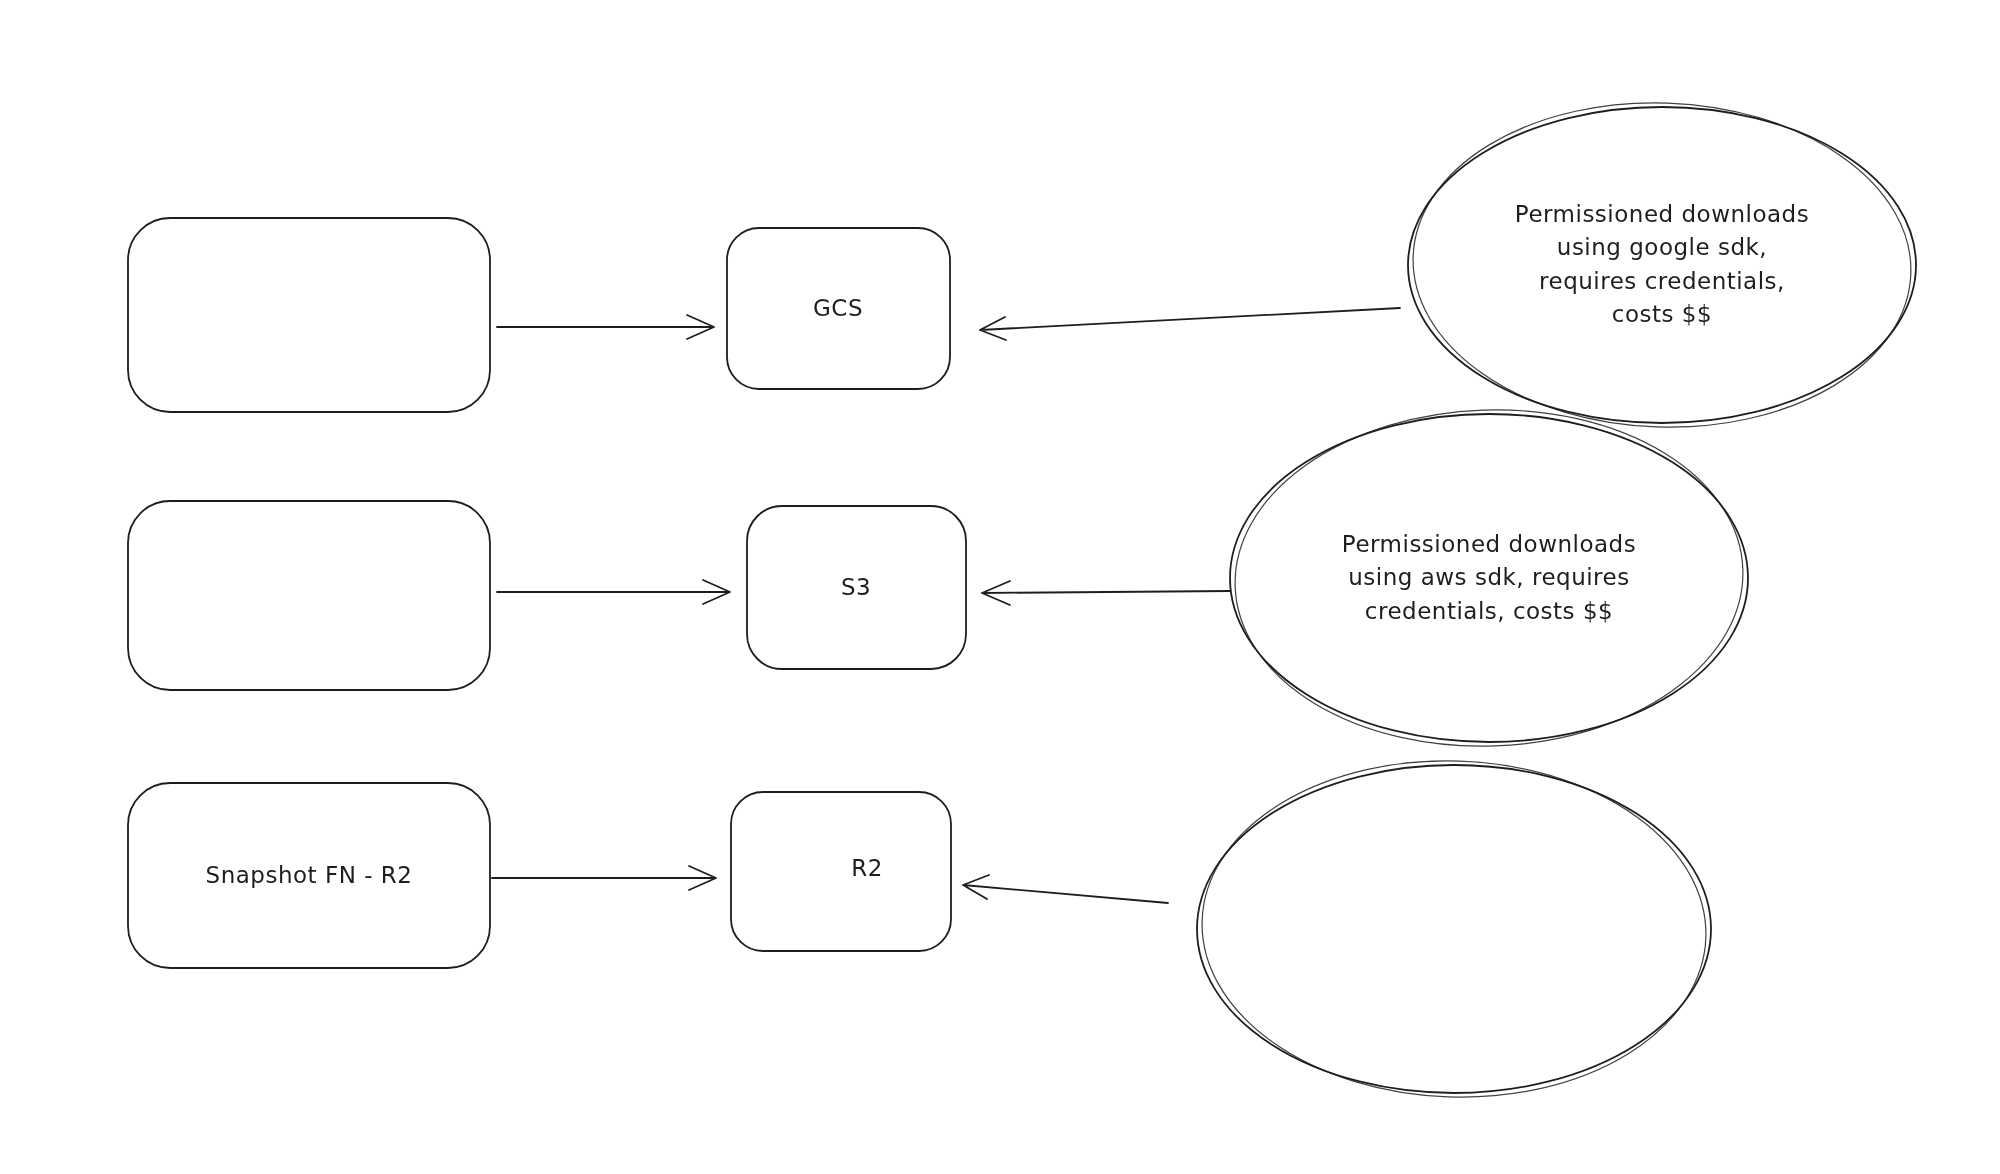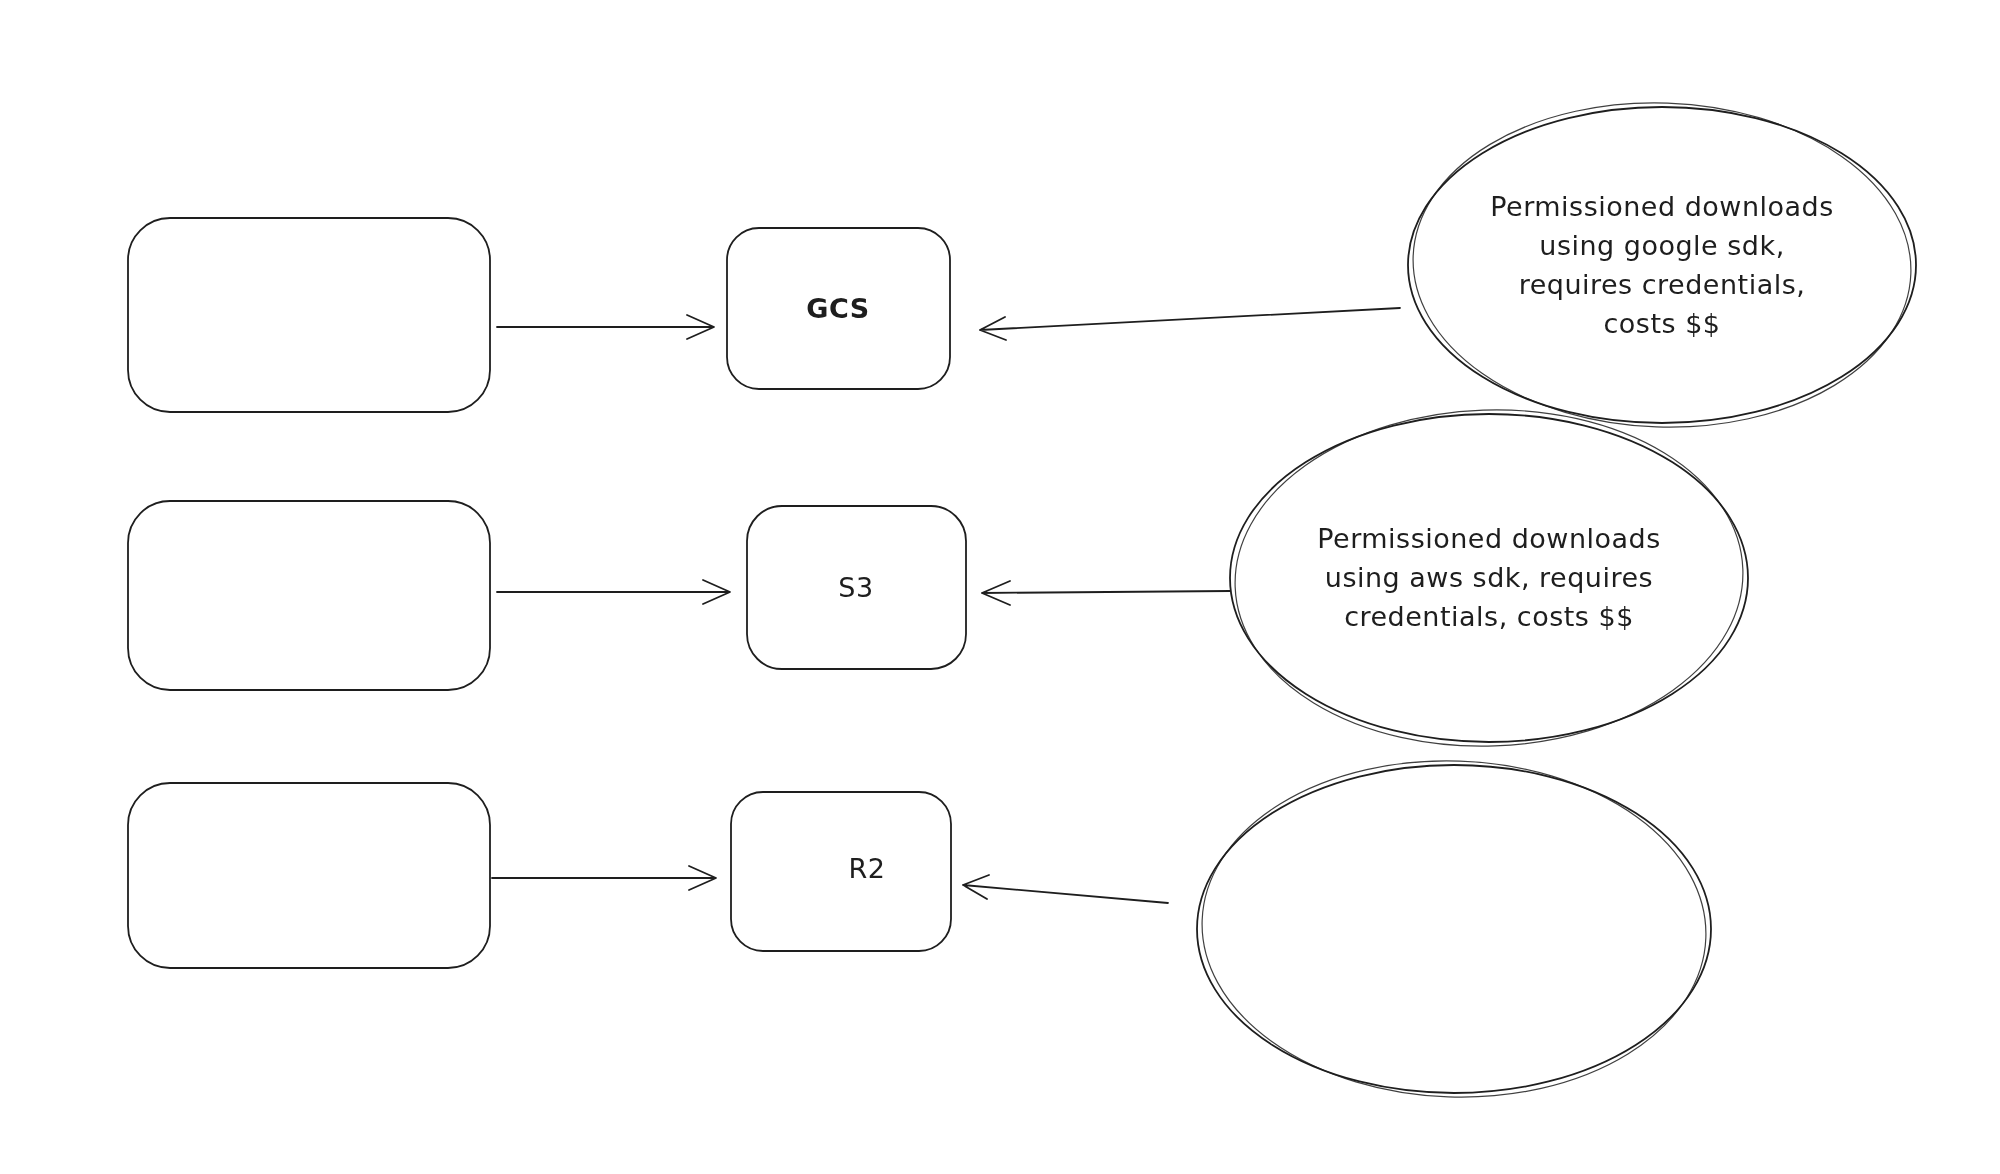--- a/index.html
+++ b/index.html
@@ -16,21 +16,21 @@
     font-family: "DejaVu Sans", sans-serif;
   }
   svg.layer {
     position: absolute;
     inset: 0;
   }
   .label {
     position: absolute;
     transform: translate(-50%, -50%);
     color: #1e1e1e;
-    font-size: 27px;
+    font-size: 23px;
     line-height: 1.45;
     text-align: center;
     white-space: pre-line;
     letter-spacing: 0.5px;
   }
   .shape {
     fill: none;
     stroke: #1e1e1e;
     stroke-width: 1.8;
     stroke-linecap: round;
@@ -72,26 +72,27 @@
     <path class="arrow" d="M1230 591 L982 593 M1010 581 L982 593 L1010 605"></path>
 
     <rect class="shape" x="128" y="783" width="362" height="185" rx="42" ry="42"></rect>
     <rect class="shape" x="731" y="792" width="220" height="159" rx="32" ry="32"></rect>
     <path class="arrow" d="M492 878 L714 878 M689 866 L716 878 L689 890"></path>
     <ellipse class="shape" cx="1454" cy="929" rx="257" ry="164"></ellipse>
     <ellipse class="sketch2" cx="1454" cy="929" rx="252" ry="168" transform="rotate(2 1454 929)"></ellipse>
     <path class="arrow" d="M1168 903 L963 885 M989 875 L963 885 L987 899"></path>
   </svg>
 
-  <div class="label" style="left:838px; top:309px;font-weight:bold;">GCS</div>
+  <div class="label" style="left:838px; top:309px;">GCS</div>
   <div class="label" style="left:1662px; top:265px; width:460px;">Permissioned downloads
 using google sdk,
 requires credentials,
 costs $$</div>
 
   <div class="label" style="left:856px; top:588px;">S3</div>
   <div class="label" style="left:1489px; top:578px; width:470px;">Permissioned downloads
 using aws sdk, requires
 credentials, costs $$</div>
 
+  <div class="label" style="left:309px; top:876px;">Snapshot FN - R2</div>
   <div class="label" style="left:841px; top:869px;margin-left:26px;">R2</div>
 
 </div>
 
 </body></html>

